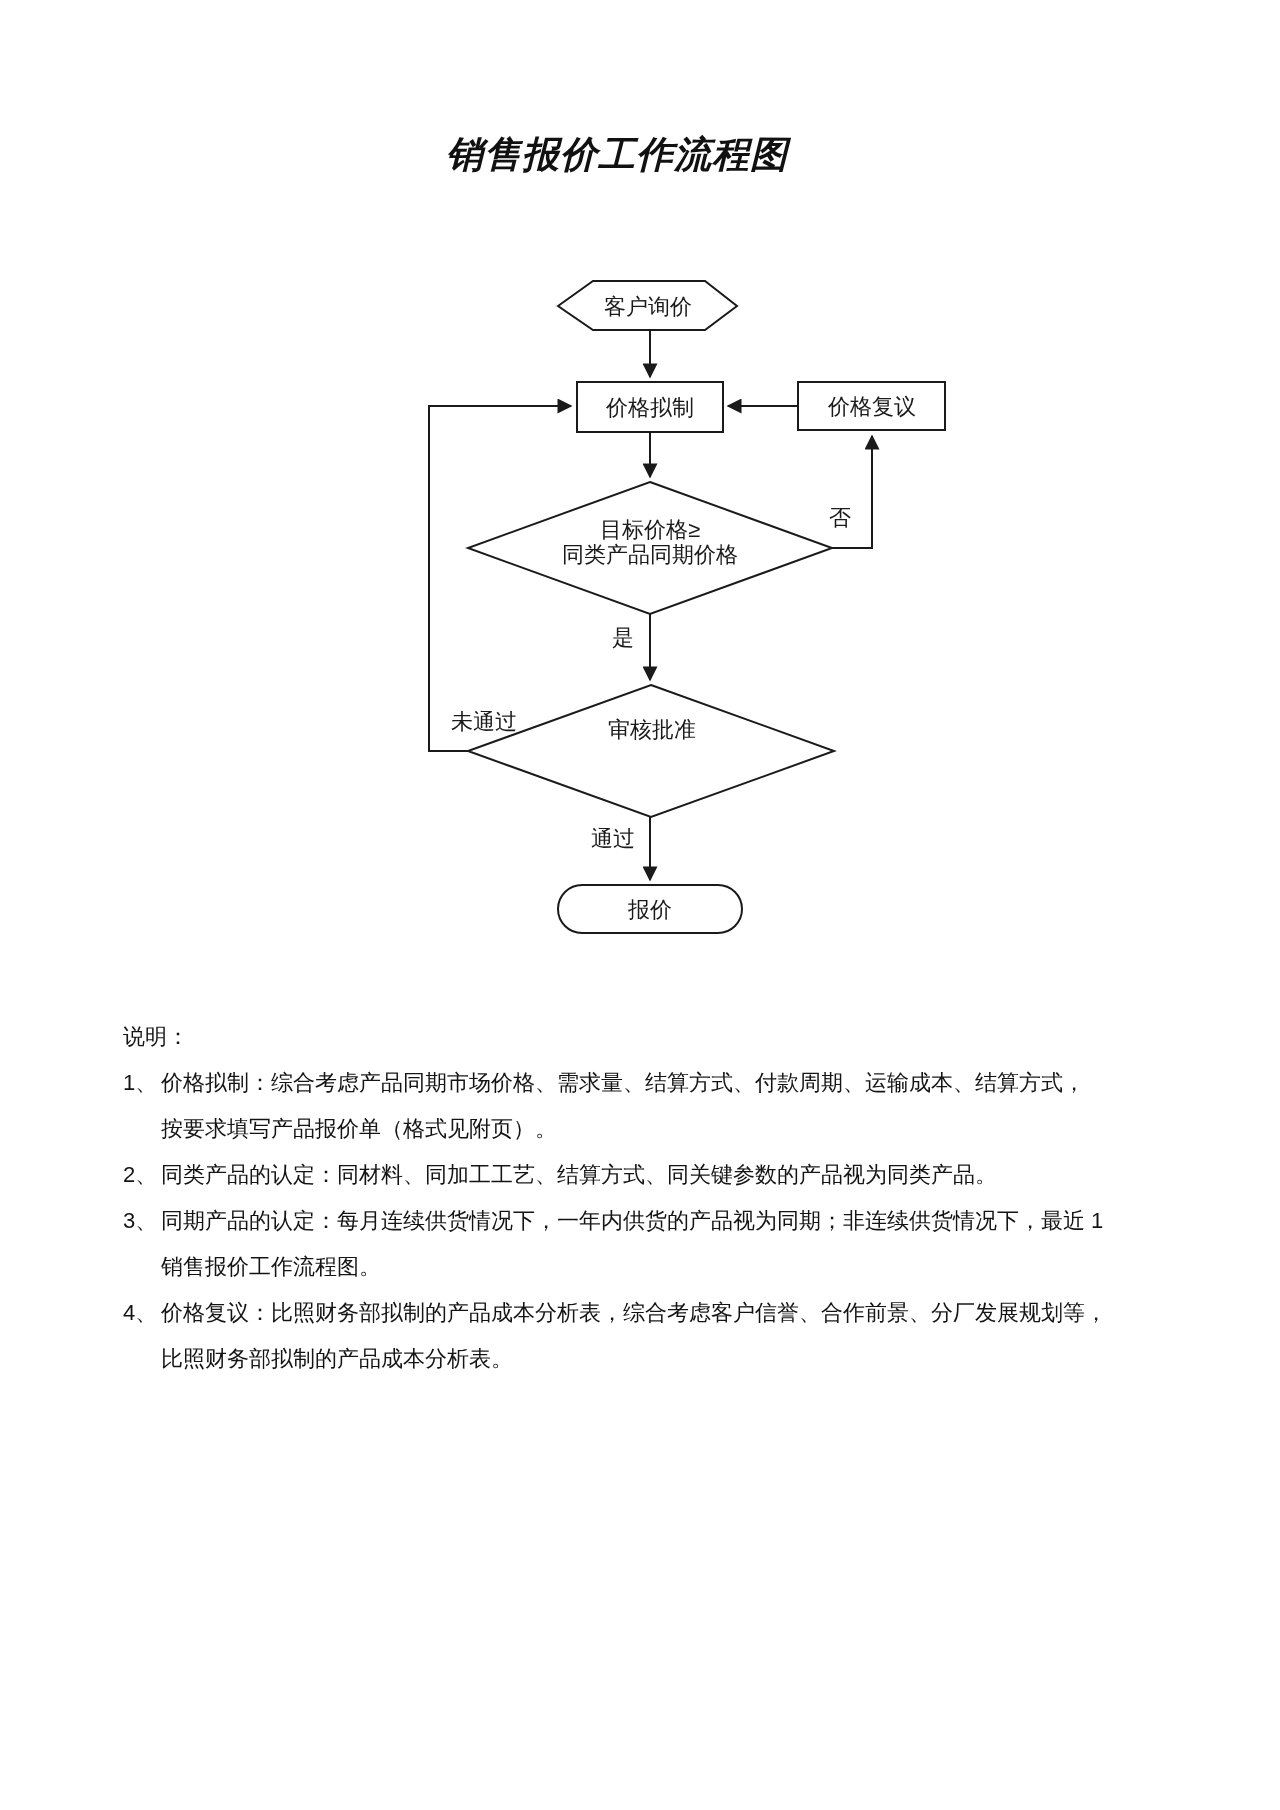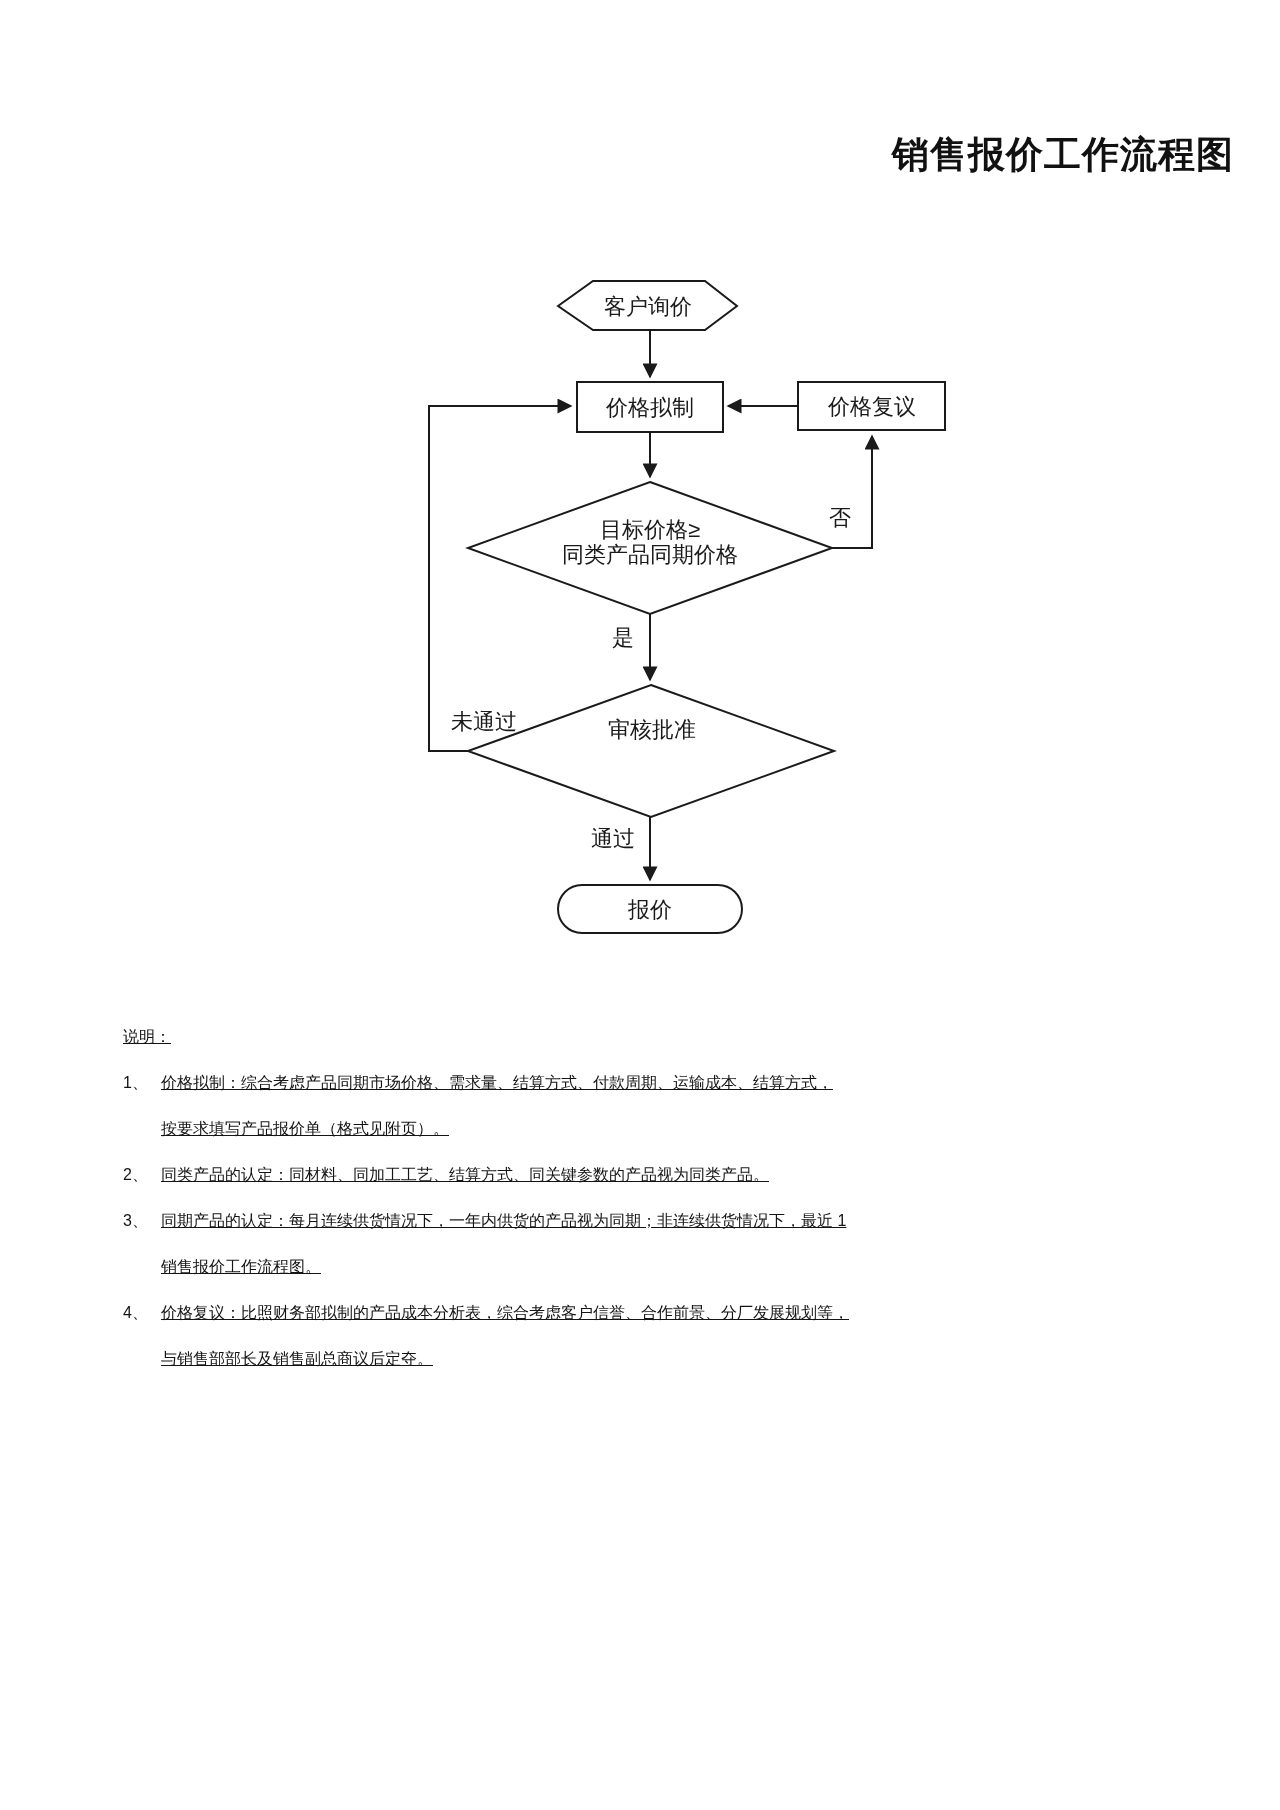--- a/index.html
+++ b/index.html
@@ -4,32 +4,32 @@
 <style>
   html,body{margin:0;padding:0;background:#ffffff;}
   body{
     width:1280px;height:1810px;position:relative;
     font-family:"Liberation Sans",sans-serif;
     color:#1a1a1a;
   }
   .page{position:absolute;left:0;top:0;width:1280px;height:1810px;background:#fff;overflow:hidden;}
   .title{
     position:absolute;left:0;top:130px;width:1234px;
-    text-align:right;font-size:37px;font-weight:bold;color:#111;
-    letter-spacing:1px;white-space:nowrap;
+    text-align:center;font-size:37px;font-weight:bold;color:#111;
+    letter-spacing:1px;white-space:nowrap;font-style:italic;
   }
   svg text{
     font-family:"Liberation Sans",sans-serif;
     fill:#1a1a1a;
   }
   .node-text{font-size:22px;}
   .edge-label{font-size:22px;}
   .notes{
     position:absolute;left:123px;top:1014px;width:900px;
-    font-size:16px;color:#141414;text-decoration:underline;
+    font-size:22px;color:#141414;
   }
   .note-line{height:46px;line-height:46px;white-space:nowrap;}
   .num{display:inline-block;width:38px;}
   .note-cont{padding-left:38px;}
 </style>
 </head>
 <body>
 
 <div class="page">
 
@@ -88,17 +88,17 @@
     </div>
 
     <div class="note-line">
       <span class="num">3、</span><span>同期产品的认定：每月连续供货情况下，一年内供货的产品视为同期；非连续供货情况下，最近 1</span>
     </div>
     <div class="note-line note-cont">销售报价工作流程图。</div>
 
     <div class="note-line">
       <span class="num">4、</span><span>价格复议：比照财务部拟制的产品成本分析表，综合考虑客户信誉、合作前景、分厂发展规划等，</span>
     </div>
-    <div class="note-line note-cont">与销售部部长及销售副总商议后定夺。</div>
+    <div class="note-line note-cont">比照财务部拟制的产品成本分析表。</div>
 
   </div>
 
 </div>
 
 </body></html>

